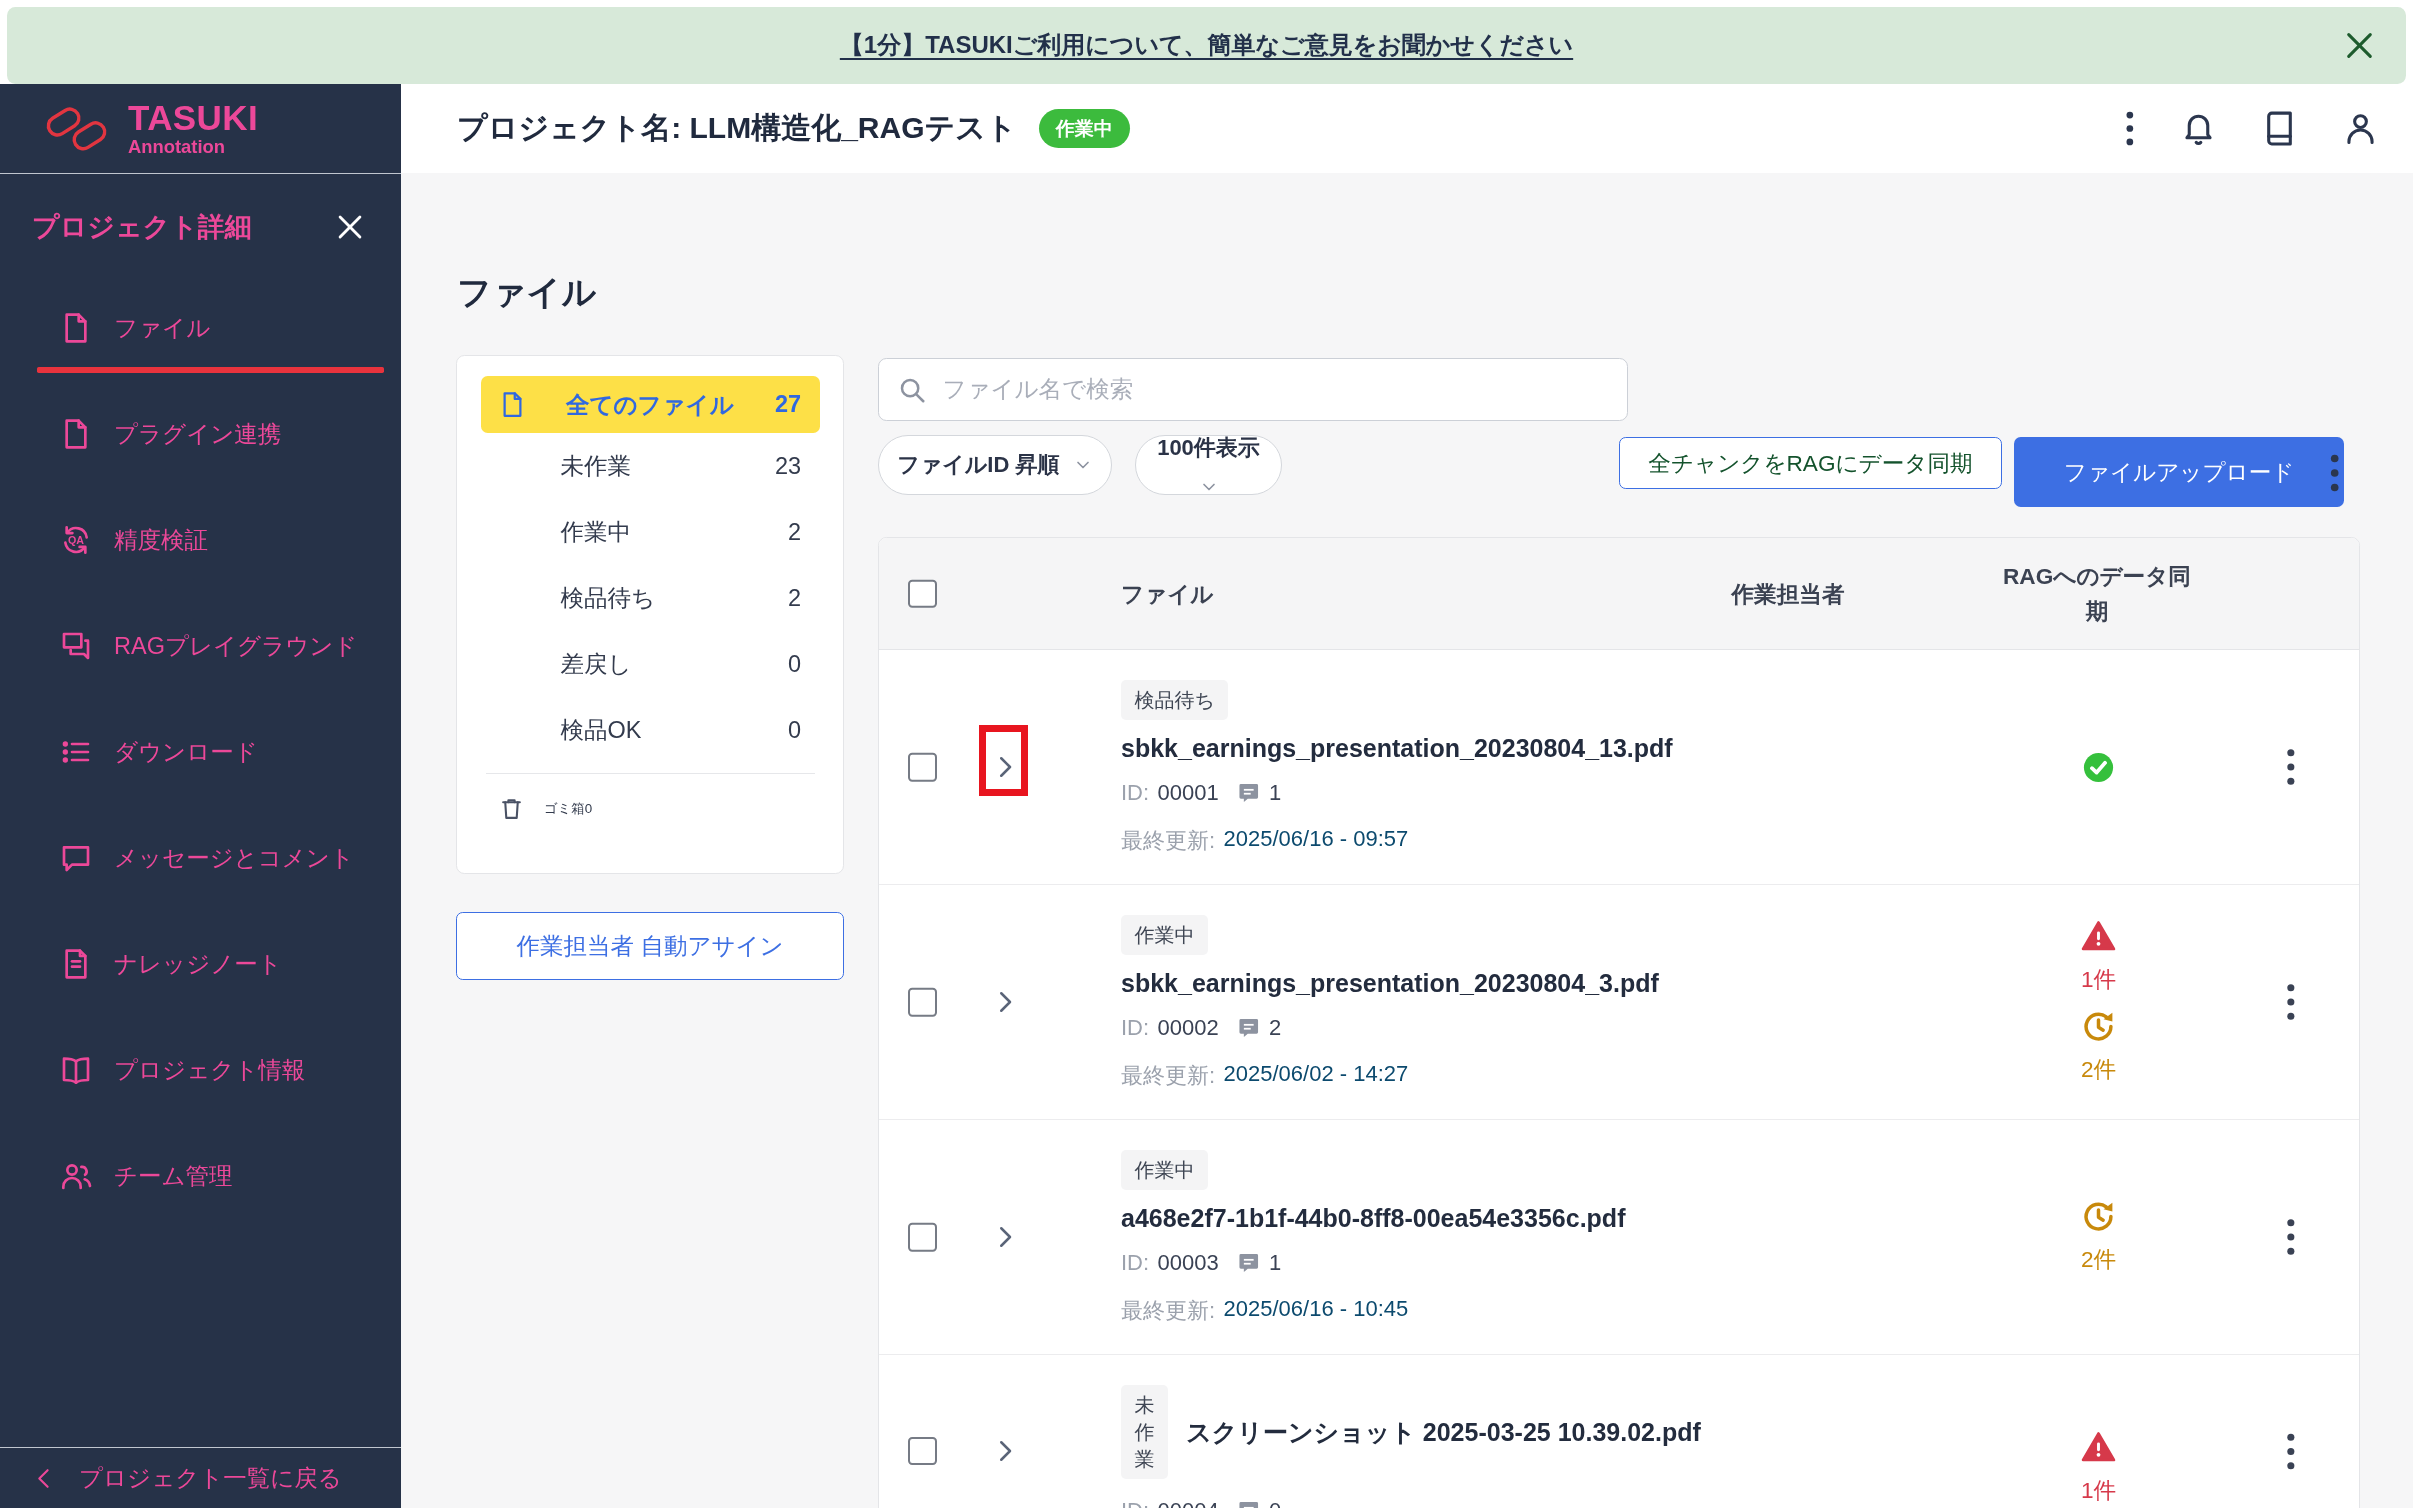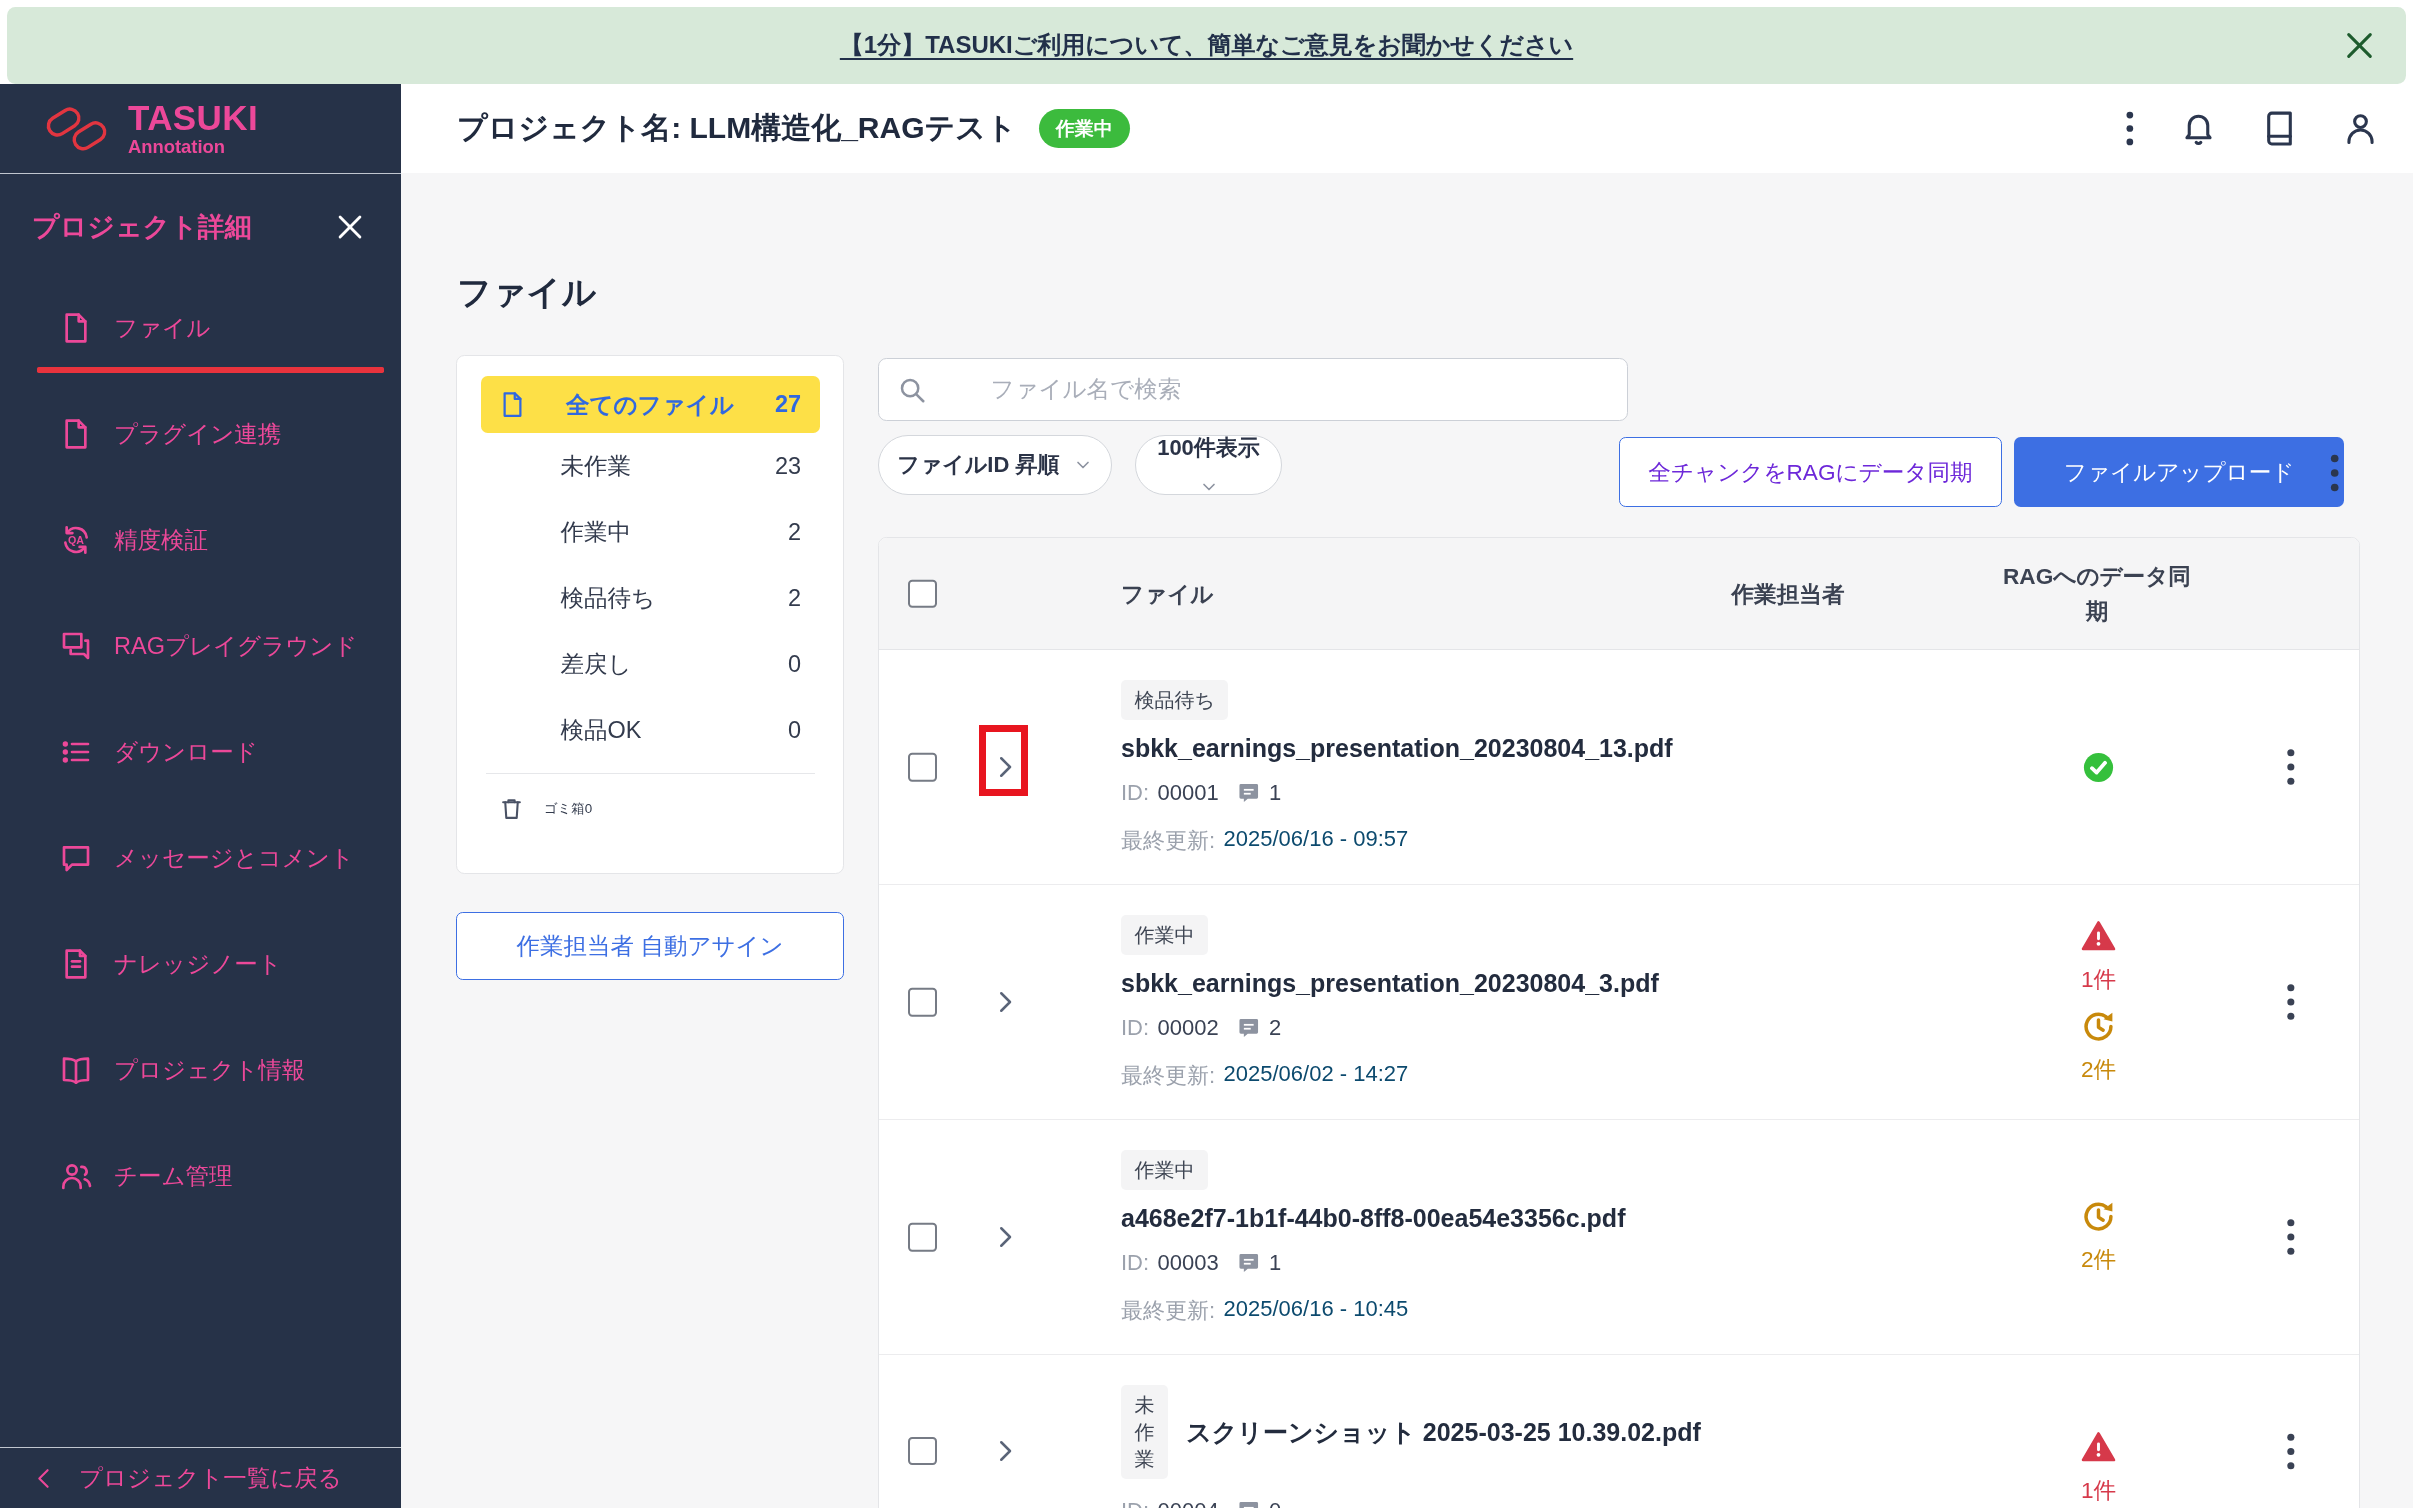--- a/index.html
+++ b/index.html
@@ -60,33 +60,33 @@
   .filter-item .f-count { margin-left:auto; font-size:23.5px; }
   .filter-div { border-top:0.8px solid #e6e7ea; margin:10px 5px 0 5px; }
   .filter-trash { height:69px; display:flex; align-items:center; padding:0 18.4px; color:#333b4d; cursor:pointer; }
   .filter-trash .icon { width:25px; height:25px; margin-right:20px; color:#4a5265; }
   .assign-btn { position:absolute; left:55px; top:739px; width:388px; height:68px; background:#fff;
     border:1.7px solid #3d6fe3; border-radius:6.7px; color:#3d6fe3; font-size:23.5px; font-weight:500;
     display:flex; align-items:center; justify-content:center; cursor:pointer; }
 
   
   .search-box { position:absolute; left:477px; top:185px; width:750px; height:63px; background:#fff;
-    border:1.7px solid #ccd0d7; border-radius:8.4px; display:flex; align-items:center; padding:0 18.4px;gap:48px; }
+    border:1.7px solid #ccd0d7; border-radius:8.4px; display:flex; align-items:center; padding:0 18.4px; }
   .search-box .icon { width:30px; height:30px; color:#8d93a0; margin-right:15px; flex:0 0 auto; }
   .search-input { border:none; outline:none; flex:1; font-size:23.5px; color:#242e42; background:transparent;
     font-family:"Liberation Sans","DejaVu Sans",sans-serif; }
   .search-input::placeholder { color:#a9aeb9; }
   .pill { position:absolute; top:262px; height:60px; background:#fff; border:1.7px solid #d4d7dc; border-radius:30px;
     display:flex; align-items:center; justify-content:center; gap:13.4px; cursor:pointer; }
   .pill-sort { left:477px; width:234px; }
   .pill-size { left:734px; width:147px;flex-direction:column; }
   .pill-label { font-size:22px; font-weight:700; color:#2b3347; }
   .pill .icon { width:20px; height:20px; color:#8d93a0; }
-  .sync-btn { position:absolute; left:1218px; top:264px; width:383px; height:70px; background:#fff;
-    border:1.7px solid #3d6fe3; border-radius:6.7px; color:#6d28d9; font-size:22.6px; display:flex; align-items:center;
+  .sync-btn { position:absolute; left:1218px; top:264px; width:383px; height:52px; background:#fff;
+    border:1.7px solid #3d6fe3; border-radius:6.7px; color:#14532d; font-size:22.6px; display:flex; align-items:center;
     justify-content:center; cursor:pointer; }
   .upload-btn { position:absolute; left:1613px; top:264px; width:330px; height:70px; background:#3d6fe3;
     border-radius:6.7px; color:#fff; font-size:22.6px; display:flex; align-items:center; justify-content:center; cursor:pointer; }
   .toolbar-kebab { position:absolute; left:1927px; top:280px; width:13.4px; height:40px; color:#2b364e; cursor:pointer; }
 
   
   .table-card { position:absolute; left:477px; top:364px; width:1482px; height:1173px; background:#fff;
     border:0.8px solid #e4e5e8; border-radius:8.4px 8.4px 0 0; overflow:hidden; }
   .thead { position:relative; height:112px; background:#f5f5f6; border-bottom:0.8px solid #e4e5e8; }
   .th-file { position:absolute; left:242px; top:50%; transform:translateY(-50%); font-size:22.6px; font-weight:600; color:#3b4252; }

